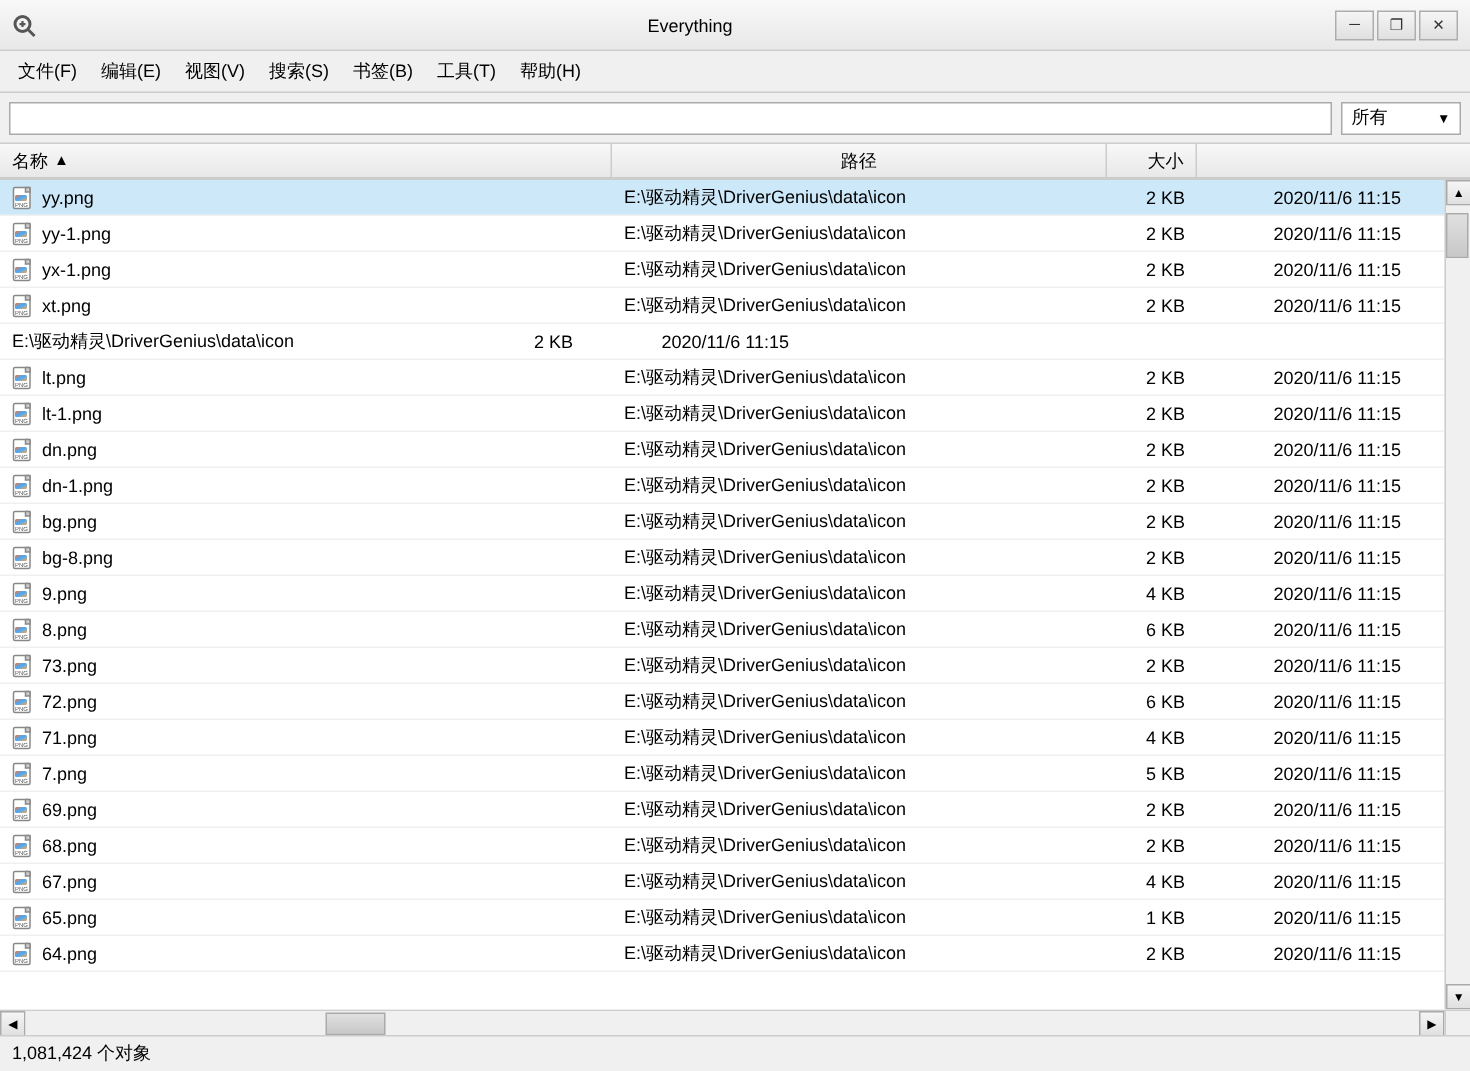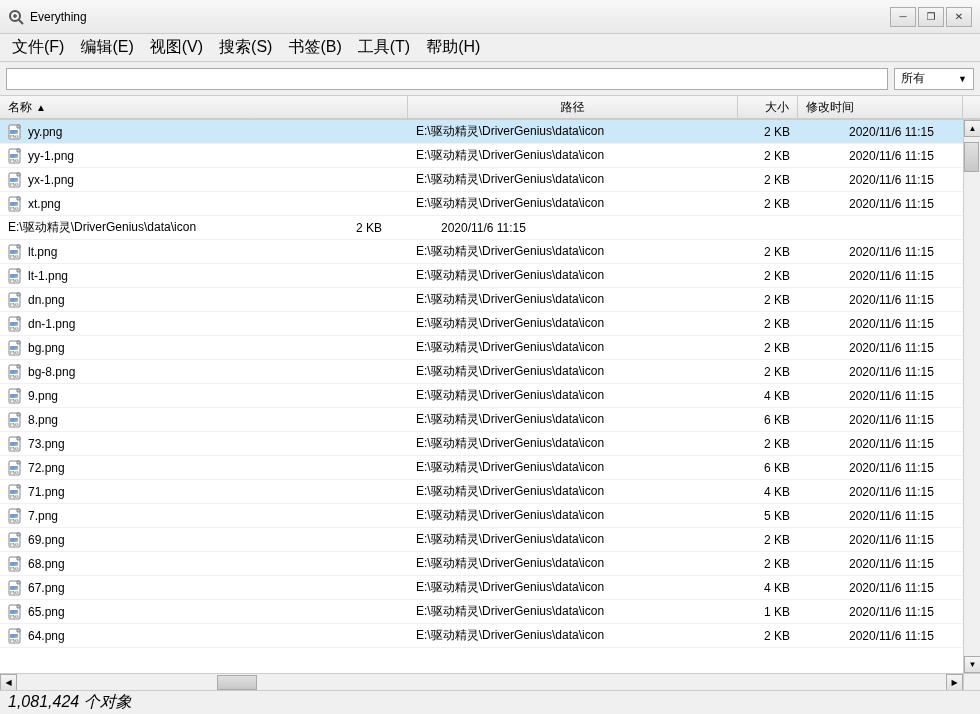--- a/index.html
+++ b/index.html
@@ -16,20 +16,21 @@
 
     
     #title-bar {
       background: linear-gradient(to bottom, #f8f8f8, #e8e8e8);
       border-bottom: 1px solid #ccc;
       height: 34px;
       display: flex;
       align-items: center;
       padding: 0 8px;
       user-select: none;
+      text-align: center;
     }
     #title-icon {
       width: 16px;
       height: 16px;
       margin-right: 6px;
       flex-shrink: 0;
     }
     #title-text {
       font-size: 12px;
       color: #000;
@@ -59,21 +60,21 @@
       border-bottom: 1px solid #ccc;
       height: 28px;
       display: flex;
       align-items: center;
       padding: 0 4px;
     }
     .menu-item {
       padding: 4px 8px;
       cursor: pointer;
       color: #000;
-      font-size: 16px;
+      font-size: 12px;
       border-radius: 2px;
     }
 
     
     #search-bar {
       background: #f0f0f0;
       border-bottom: 1px solid #ccc;
       height: 34px;
       display: flex;
       align-items: center;
@@ -263,23 +264,22 @@
     }
 
     
     #status-bar {
       background: #f0f0f0;
       border-top: 1px solid #ccc;
       height: 24px;
       display: flex;
       align-items: center;
       padding: 0 8px;
-      font-size: 16px;
+      font-size: 12px;
       color: #000;
-      font-style: italic;
     }
   </style>
 </head>
 <body>
 
 <div id="title-bar">
   <div id="title-icon">
     <svg width="16" height="16" viewBox="0 0 16 16">
       <circle cx="7" cy="7" r="5" fill="none" stroke="#555" stroke-width="2"></circle>
       <line x1="11" y1="11" x2="15" y2="15" stroke="#555" stroke-width="2"></line>
@@ -317,23 +317,20 @@
   <div class="col-header-cell col-name">
     <span>名称</span>
     <span class="sort-arrow">▲</span>
   </div>
   <div class="col-header-cell col-path">
     <span>路径</span>
   </div>
   <div class="col-header-cell col-size">
     <span>大小</span>
   </div>
-  <div class="col-header-cell col-modified">
-    <span>修改时间</span>
-  </div>
   <div class="col-scroll-header"></div>
 </div>
 
 <div id="file-list">
   <div id="file-list-content">
       <div class="file-row selected">
         <div class="file-cell cell-name">
           <div class="file-icon">
             <svg width="16" height="16" viewBox="0 0 16 16">
       <rect x="1" y="1" width="11" height="14" rx="1" fill="white" stroke="#888" stroke-width="1"></rect>

